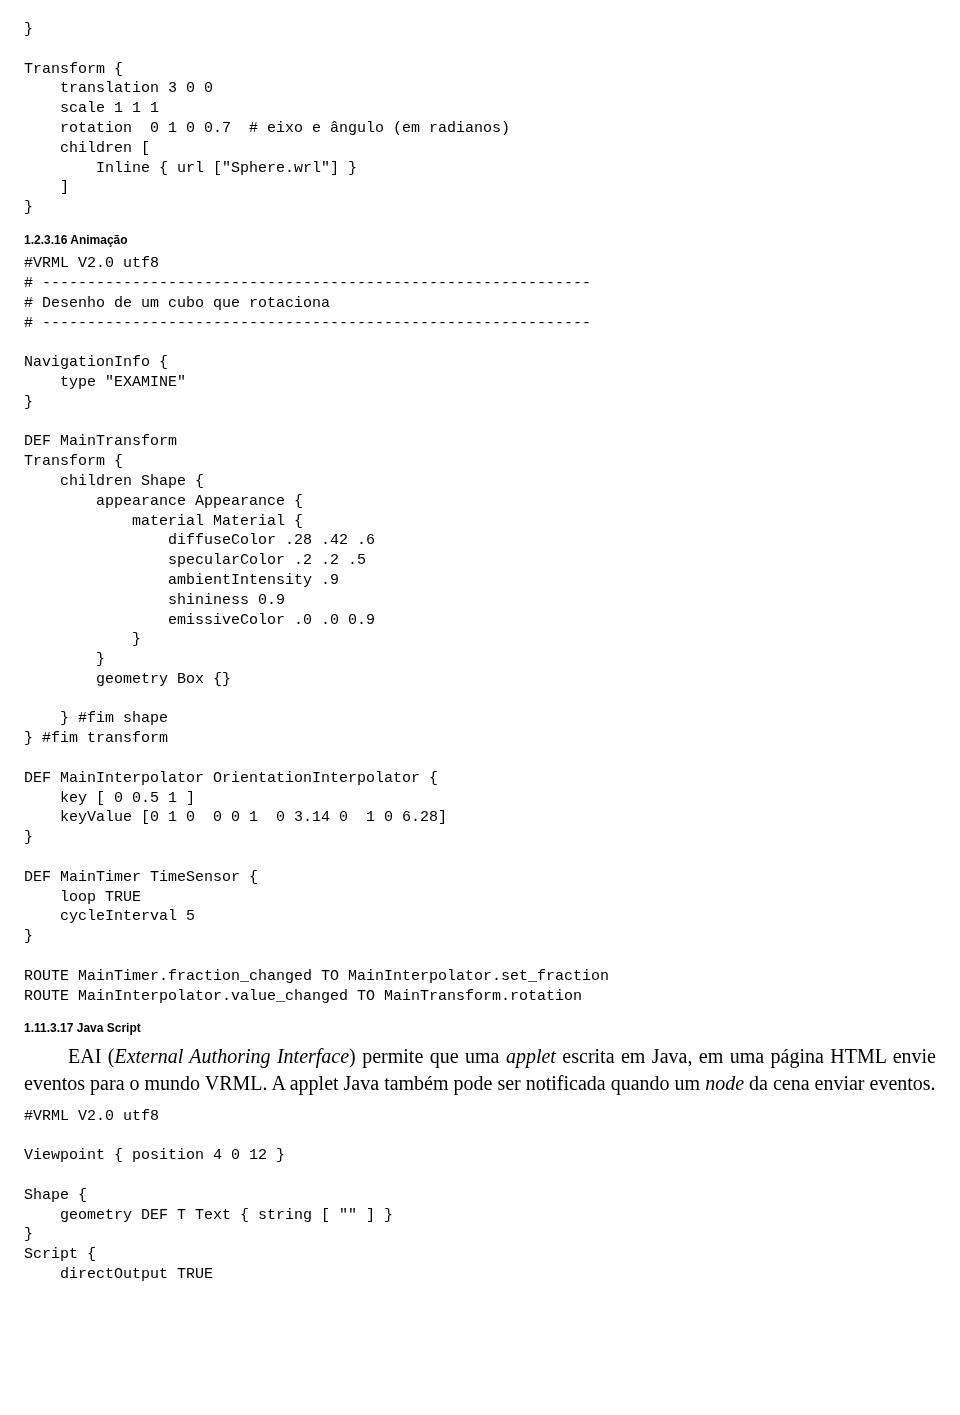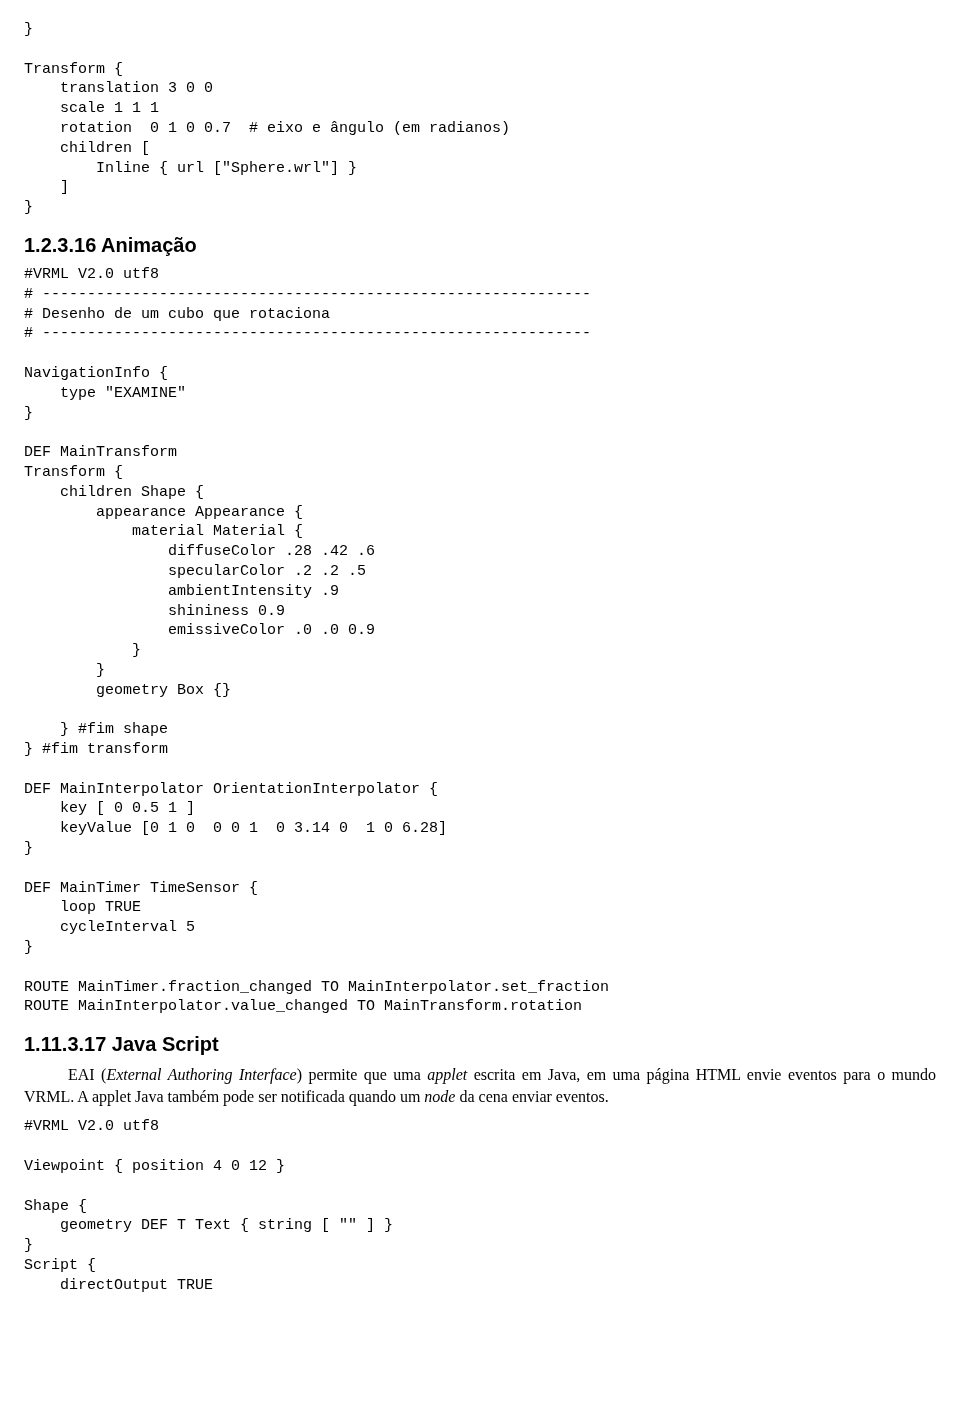--- a/index.html
+++ b/index.html
@@ -16,26 +16,26 @@
   pre.code {
     font-family: "Courier New", Courier, monospace;
     font-size: 15px;
     white-space: pre;
     margin: 0;
     line-height: 1.32;
   }
   .section-heading {
     font-family: Arial, Helvetica, sans-serif;
     font-weight: bold;
-    font-size: 20px;
+    font-size: 12px;
     margin: 14px 0 6px 0;
   }
   .body-text {
     font-family: "Times New Roman", Times, serif;
-    font-size: 16px;
+    font-size: 20px;
     text-align: justify;
     margin: 0 0 10px 0;
   }
   .body-text .indent {
     display: inline-block;
     width: 44px;
   }
   em { font-style: italic; }
 </style>
 </head>

